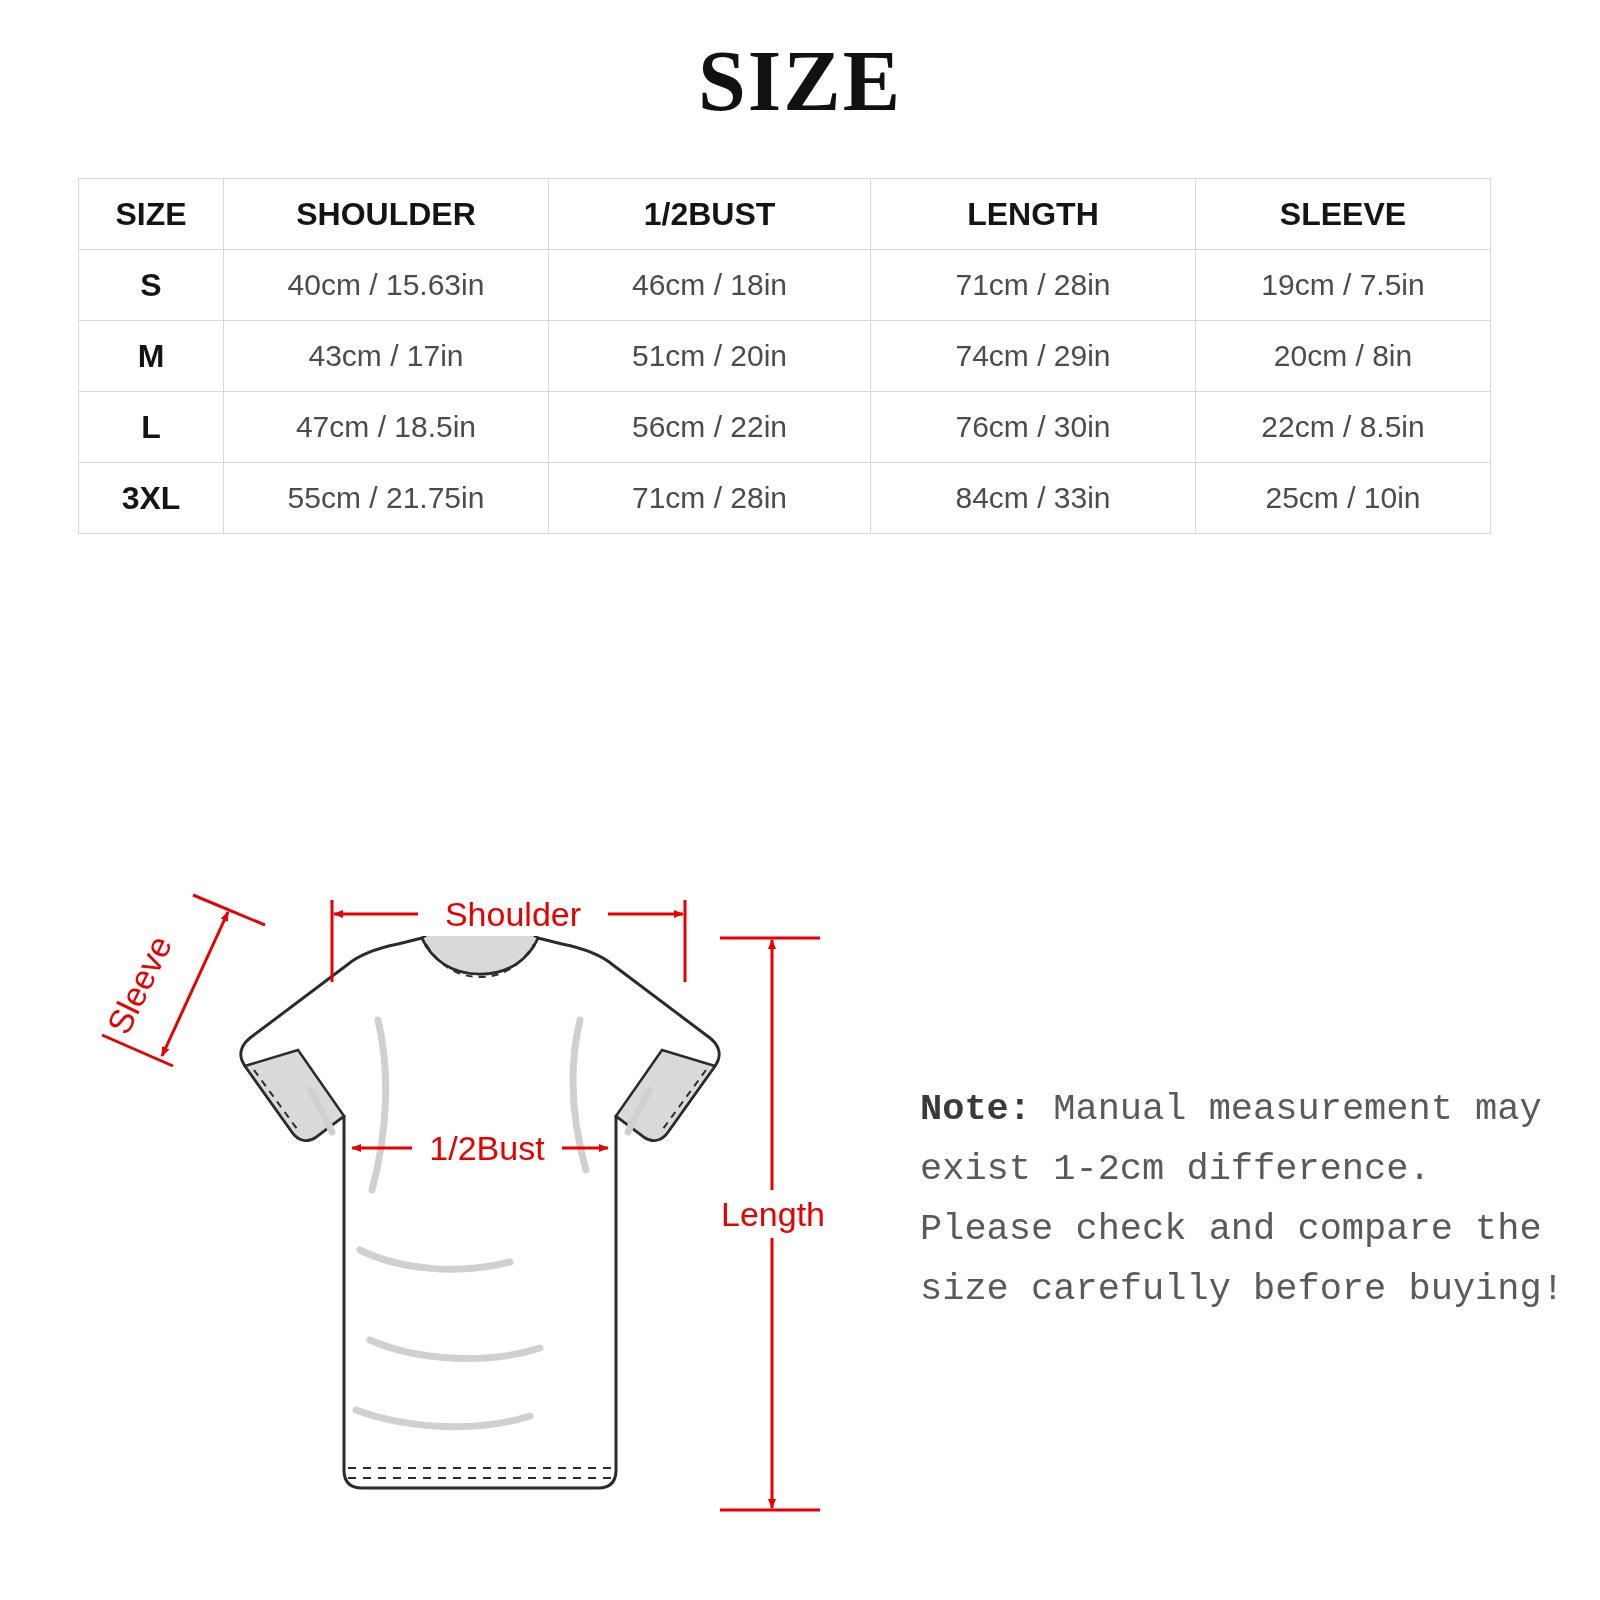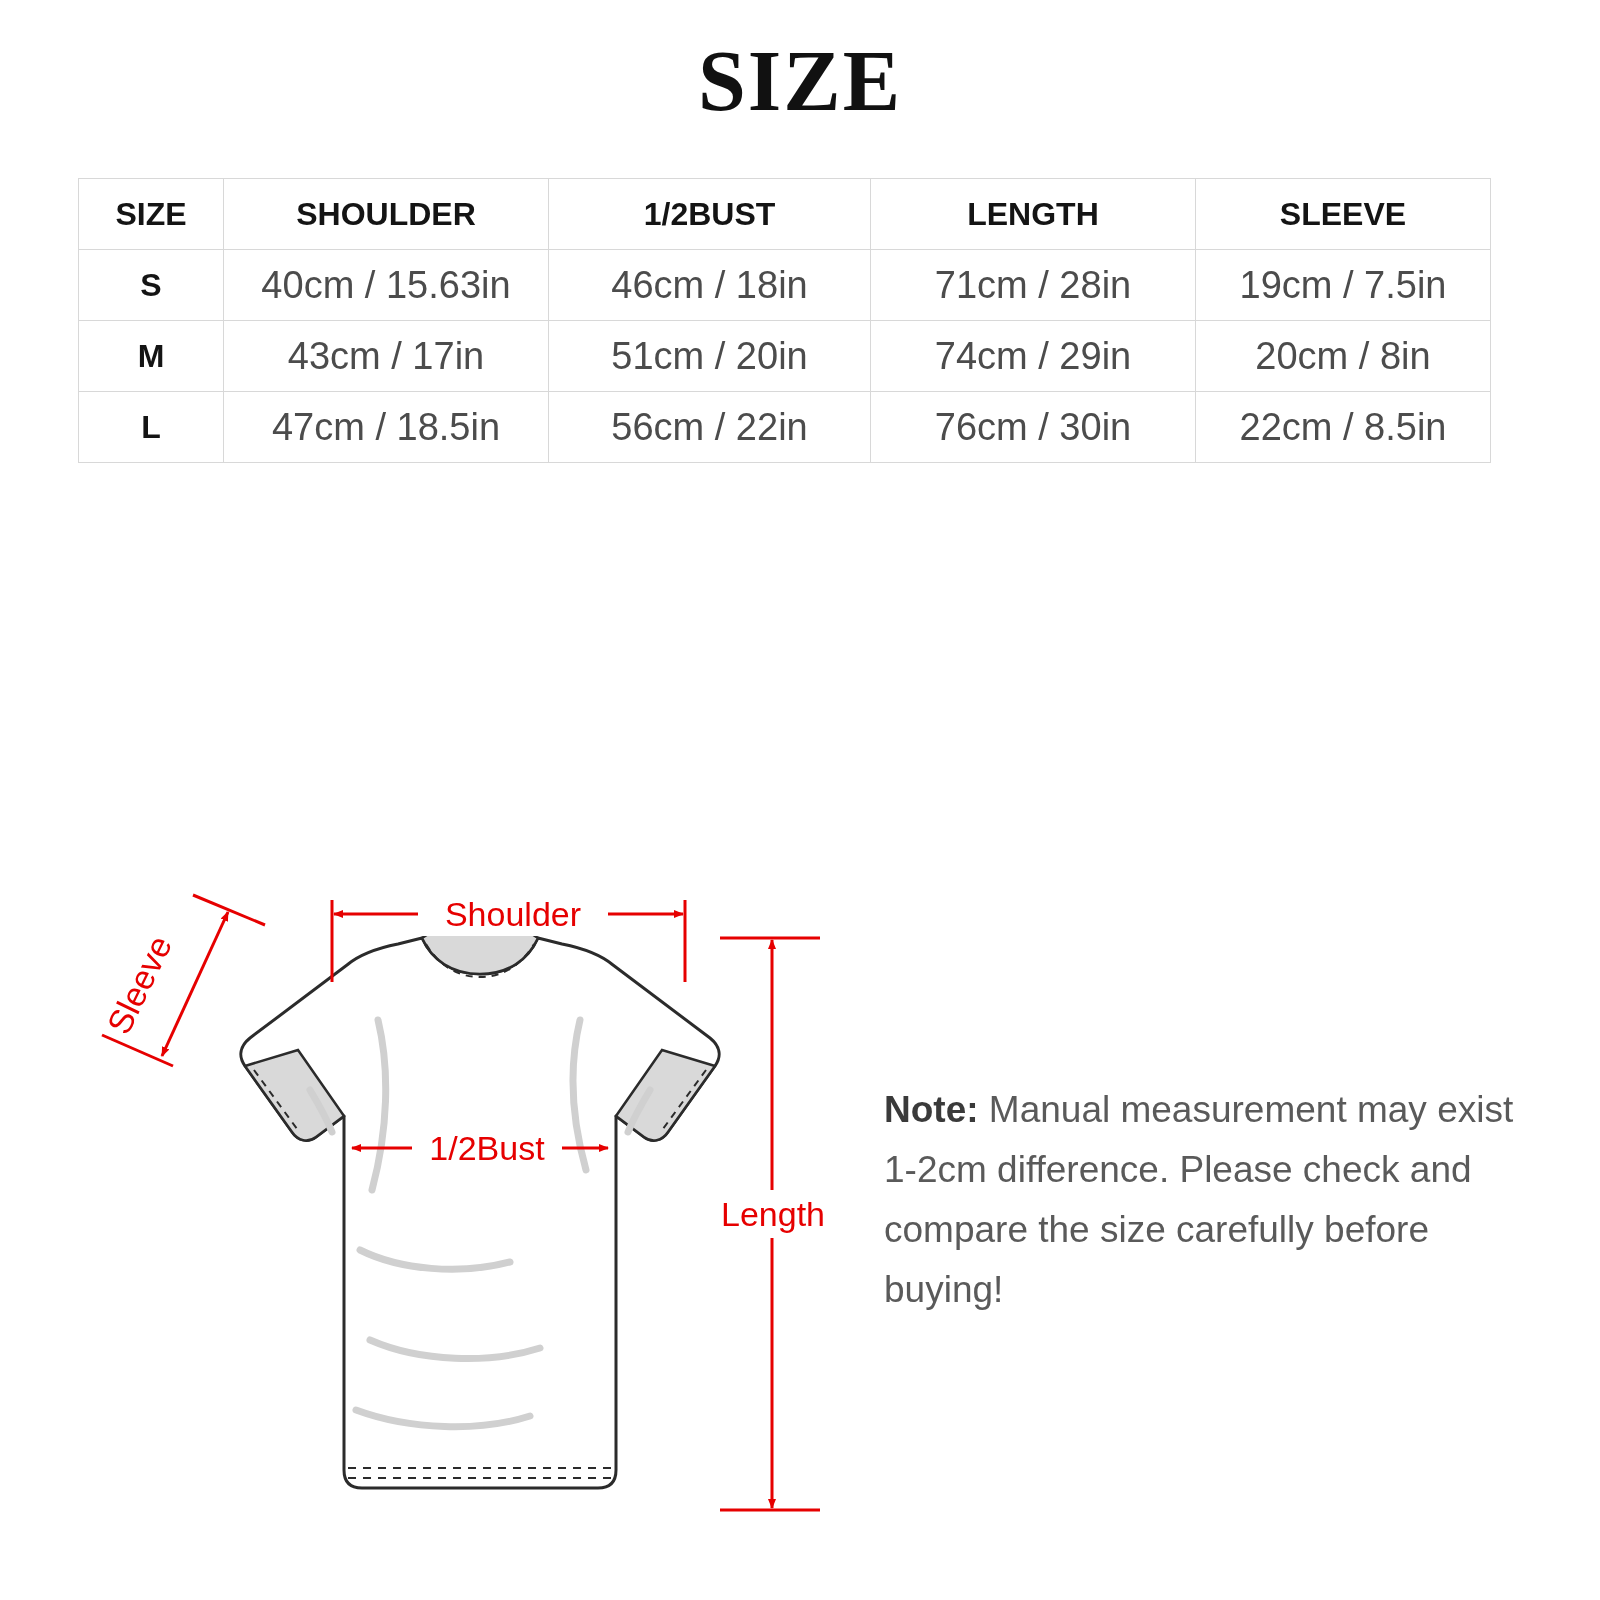--- a/index.html
+++ b/index.html
@@ -51,46 +51,47 @@
     font-size: 32px;
     font-weight: 700;
     color: #141414;
   }
   table.size-table td.size-cell {
     font-size: 32px;
     font-weight: 700;
     color: #141414;
   }
   table.size-table td.val-cell {
-    font-size: 38px;
+    font-size: 30px;
     font-weight: 400;
     color: #4c4c4c;
   }
   col.c-size { width: 145px; }
   col.c-sh   { width: 325px; }
   col.c-bu   { width: 322px; }
   col.c-le   { width: 325px; }
   col.c-sl   { width: 295px; }
 
   .diagram-area {
     position: absolute;
     left: 60px;
     top: 870px;
     width: 800px;
     height: 700px;
   }
 
   .note-box {
     position: absolute;
-    left: 884px;
+    left: 920px;
     top: 1080px;
     width: 650px;
     font-size: 37px;
     line-height: 1.62;
     color: #5a5a5a;
+    font-family: Liberation Mono, monospace;
   }
   .note-box b {
     color: #3a3a3a;
     font-weight: 700;
   }
 </style>
 </head>
 <body>
 
 <div class="page-title">SIZE</div>
@@ -127,20 +128,27 @@
         <td class="val-cell">51cm / 20in</td>
         <td class="val-cell">74cm / 29in</td>
         <td class="val-cell">20cm / 8in</td>
       </tr>
       <tr>
         <td class="size-cell">L</td>
         <td class="val-cell">47cm / 18.5in</td>
         <td class="val-cell">56cm / 22in</td>
         <td class="val-cell">76cm / 30in</td>
         <td class="val-cell">22cm / 8.5in</td>
+      </tr>
+      <tr>
+        <td class="size-cell">3XL</td>
+        <td class="val-cell">55cm / 21.75in</td>
+        <td class="val-cell">71cm / 28in</td>
+        <td class="val-cell">84cm / 33in</td>
+        <td class="val-cell">25cm / 10in</td>
       </tr>
     </tbody>
   </table>
 </div>
 
 <div class="diagram-area">
   <svg width="800" height="700" viewBox="0 0 800 700" xmlns="http://www.w3.org/2000/svg">
     <defs>
       <marker id="arrR" markerWidth="10" markerHeight="8" refX="9" refY="4" orient="auto" markerUnits="userSpaceOnUse">
         <path d="M0,0 L10,4 L0,8 z" fill="#e60000"></path>

